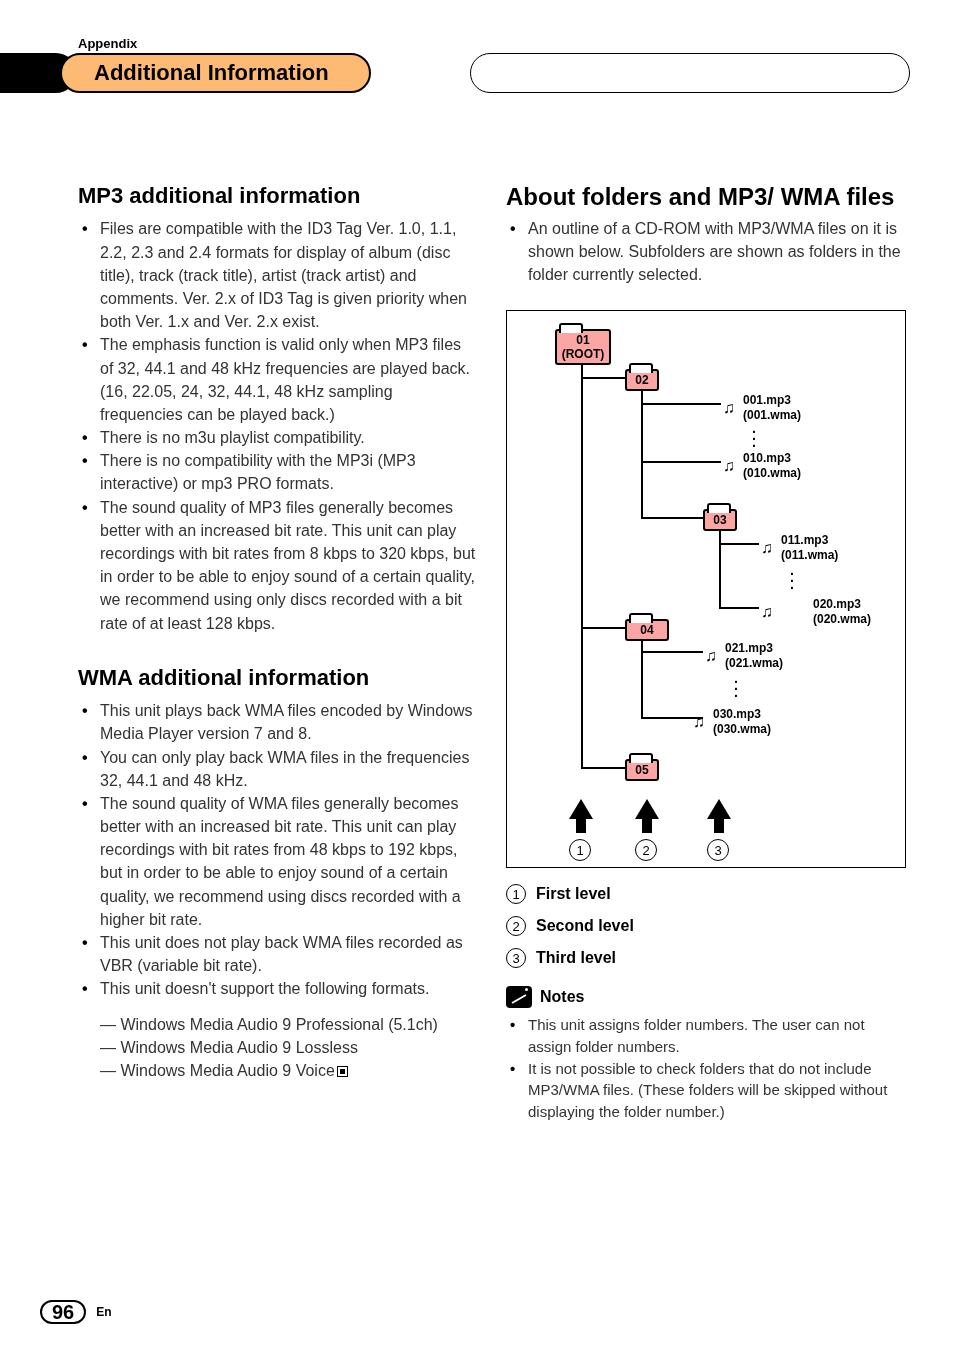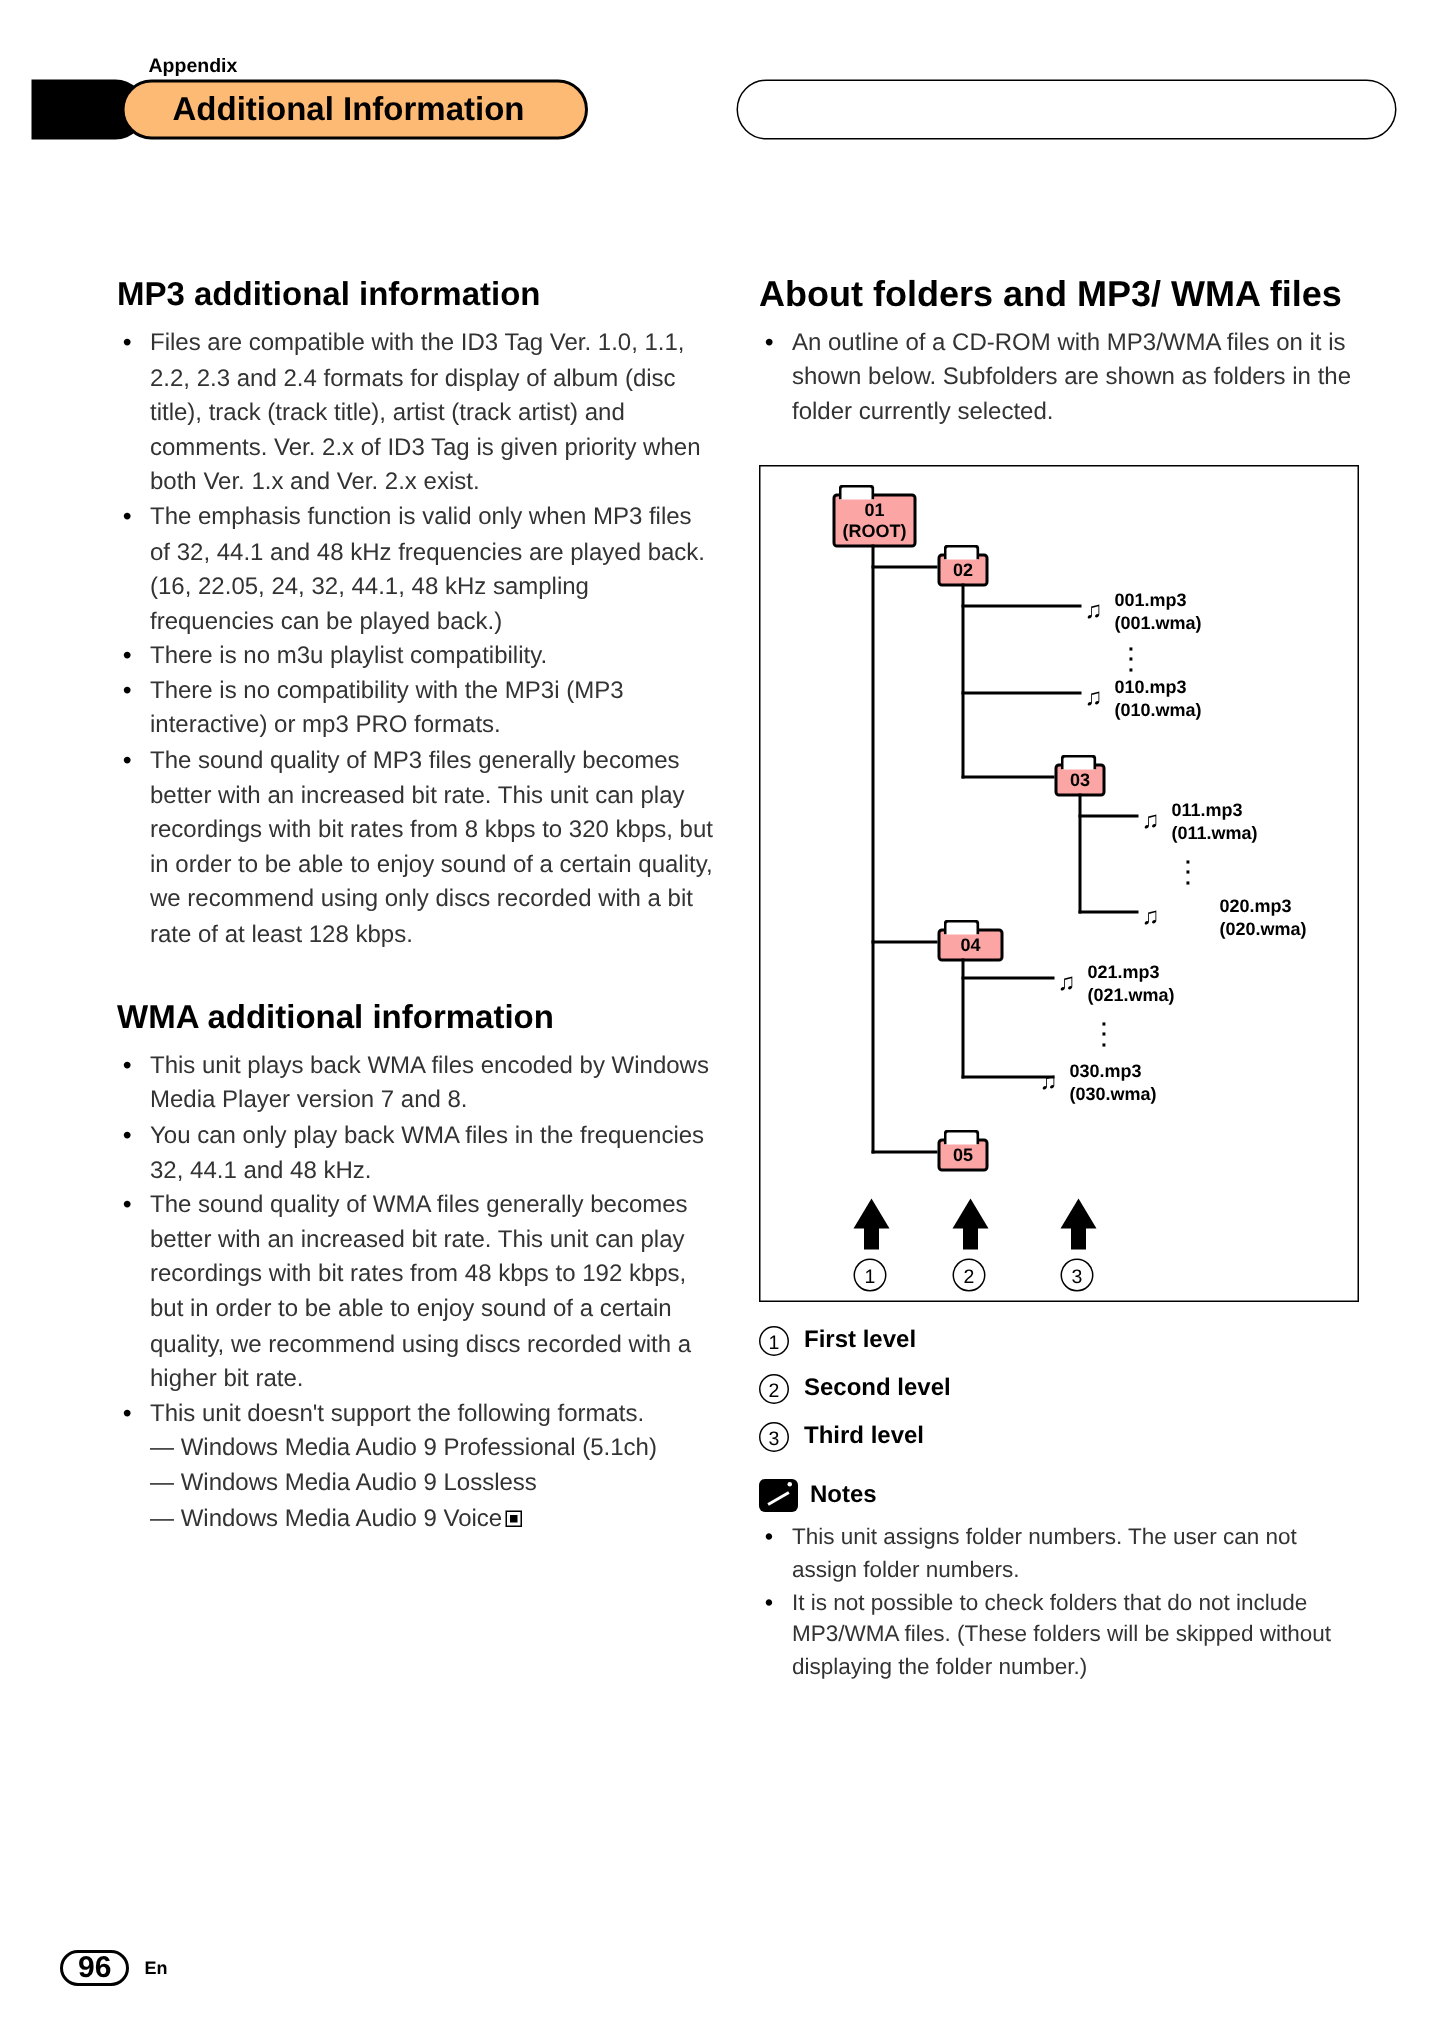--- a/index.html
+++ b/index.html
@@ -6,22 +6,21 @@
   body {
     width: 954px;
     height: 1352px;
     background: #fff;
     font-family: Arial, Helvetica, sans-serif;
     color: #000;
     position: relative;
     overflow: hidden;
   }
   .header-region {
-    padding: 36px 0 0 11px;
-    margin-left: 10px;
+    padding: 36px 0 0 0;
   }
   .appendix-label {
     font-size: 13px;
     font-weight: bold;
     margin-left: 78px;
     margin-bottom: 2px;
   }
   .tab-row {
     display: flex;
     align-items: center;
@@ -306,24 +305,25 @@
     <h2 class="section">MP3 additional information</h2>
     <ul class="bulleted">
       <li>Files are compatible with the ID3 Tag Ver. 1.0, 1.1, 2.2, 2.3 and 2.4 formats for display of album (disc title), track (track title), artist (track artist) and comments. Ver. 2.x of ID3 Tag is given priority when both Ver. 1.x and Ver. 2.x exist.</li>
       <li>The emphasis function is valid only when MP3 files of 32, 44.1 and 48 kHz frequencies are played back. (16, 22.05, 24, 32, 44.1, 48 kHz sampling frequencies can be played back.)</li>
       <li>There is no m3u playlist compatibility.</li>
       <li>There is no compatibility with the MP3i (MP3 interactive) or mp3 PRO formats.</li>
       <li>The sound quality of MP3 files generally becomes better with an increased bit rate. This unit can play recordings with bit rates from 8 kbps to 320 kbps, but in order to be able to enjoy sound of a certain quality, we recommend using only discs recorded with a bit rate of at least 128 kbps.</li>
     </ul>
 
     <h2 class="section">WMA additional information</h2>
-    <ul class="bulleted" style="margin-bottom:0">
+    <ul class="bulleted" style="margin-bottom:12px">
       <li>This unit plays back WMA files encoded by Windows Media Player version 7 and 8.</li>
       <li>You can only play back WMA files in the frequencies 32, 44.1 and 48 kHz.</li>
       <li>The sound quality of WMA files generally becomes better with an increased bit rate. This unit can play recordings with bit rates from 48 kbps to 192 kbps, but in order to be able to enjoy sound of a certain quality, we recommend using discs recorded with a higher bit rate.</li>
+      <li>This unit does not play back WMA files recorded as VBR (variable bit rate).</li>
       <li>This unit doesn't support the following formats.</li>
     </ul>
     <div class="sub-line">— Windows Media Audio 9 Professional (5.1ch)</div>
     <div class="sub-line">— Windows Media Audio 9 Lossless</div>
     <div class="sub-line">
       <span>— Windows Media Audio 9 Voice</span><span class="end-square"></span>
     </div>
   </div>
 
   <div class="col">

